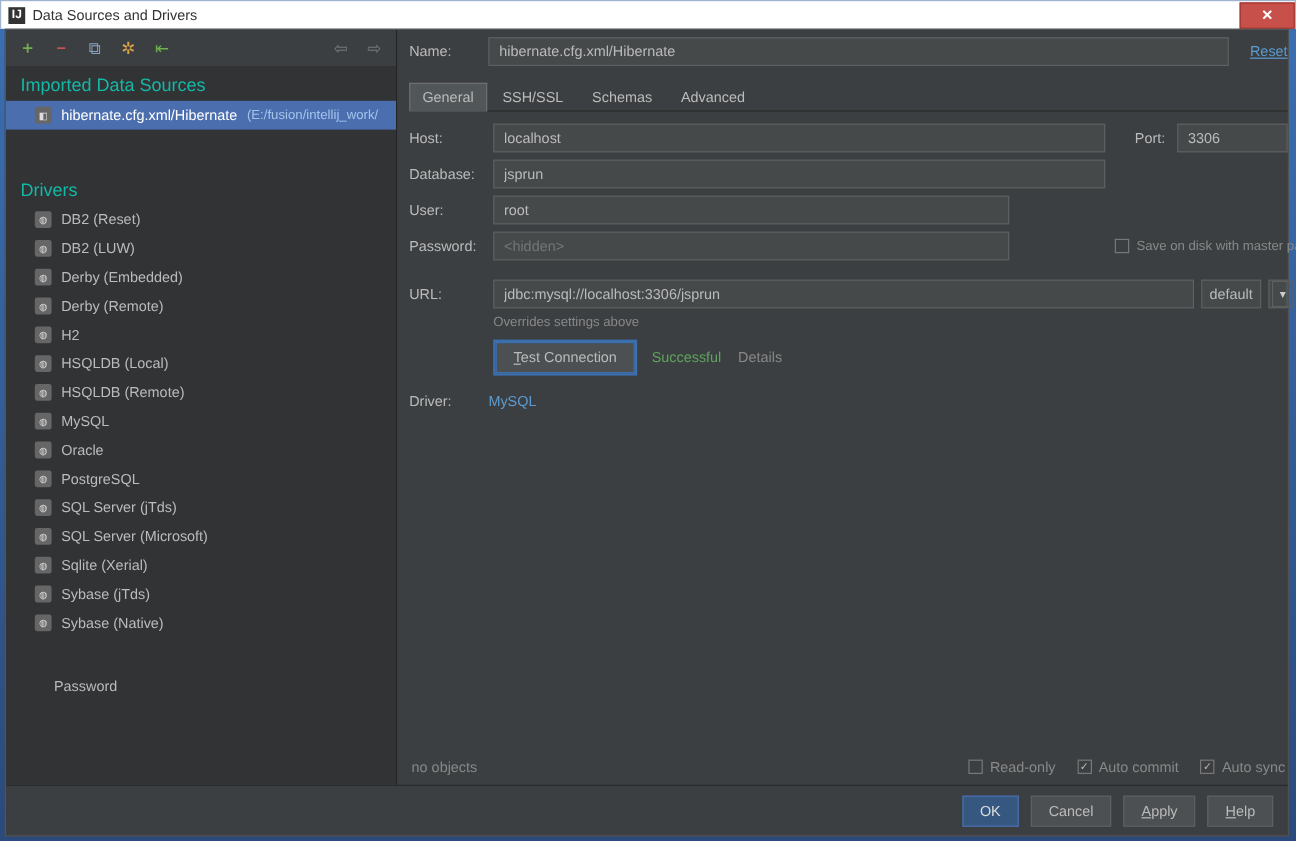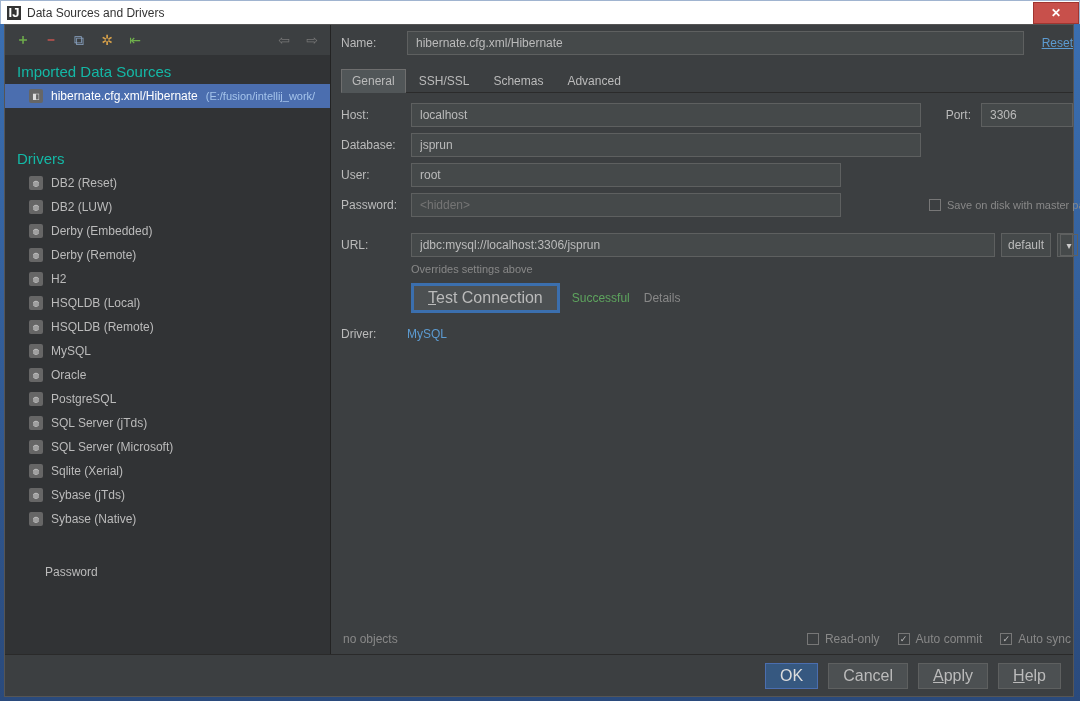--- a/index.html
+++ b/index.html
@@ -58,21 +58,21 @@
     font-weight: bold;
     border: 1px solid #a03530;
   }
   .app-icon {
     width: 14px; height: 14px;
     background: #333;
     color: #fff;
     display: inline-flex;
     align-items: center;
     justify-content: center;
-    font-size: 13px;
+    font-size: 10px;
     font-weight: bold;
   }
   
   .app {
     position: absolute;
     left: 4px; right: 6px; top: 24px; bottom: 4px;
     background: var(--bg);
     display: flex;
     flex-direction: column;
     border: 1px solid #555;
@@ -201,21 +201,21 @@
     padding: 0 6px;
     display: flex; align-items: center; gap: 6px;
   }
   .select .caret { border: 1px solid var(--field-border); width: 18px; height: 22px; display: flex; align-items: center; justify-content: center; margin: -1px -6px -1px 2px; font-size: 10px; color: #ccc;}
   .btn {
     background: var(--btn-bg);
     border: 1px solid var(--btn-border);
     color: var(--text);
     height: 26px;
     padding: 0 14px;
-    font-size: 16px;
+    font-size: 12px;
     cursor: pointer;
   }
   .btn.focus { outline: 2px solid #3b6fae; outline-offset: 0; border-color:#3b6fae; }
   .btn.primary { background: #365880; border-color: #4b6eaf; color: #ddd; }
   .test-line { display: flex; align-items: center; gap: 14px; margin-top: 10px; }
   .success { color: #5ea45e; }
   .details { color: var(--text-dim); }
   .driver-link { color: var(--link); }
   .footer-status {
     margin-top: auto;

